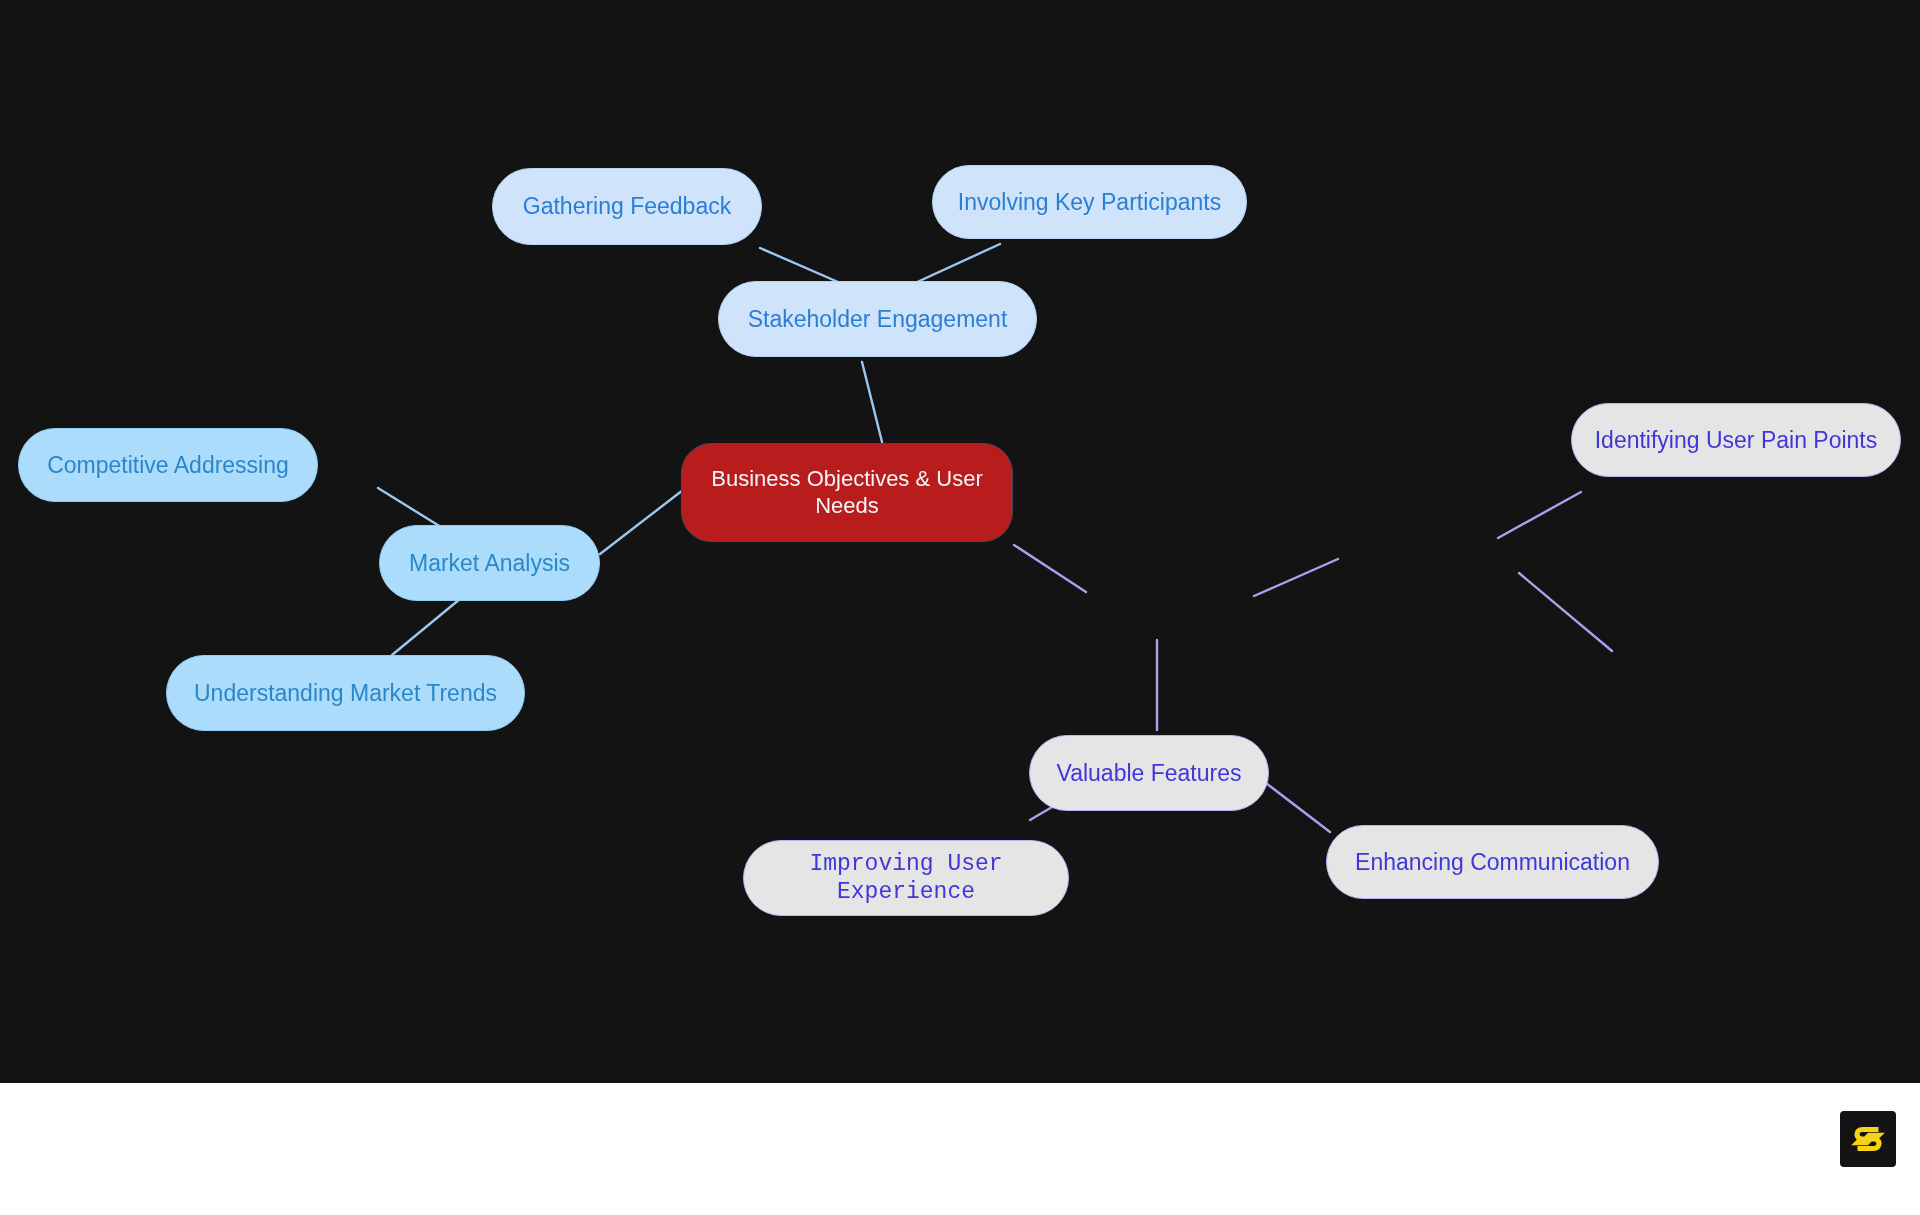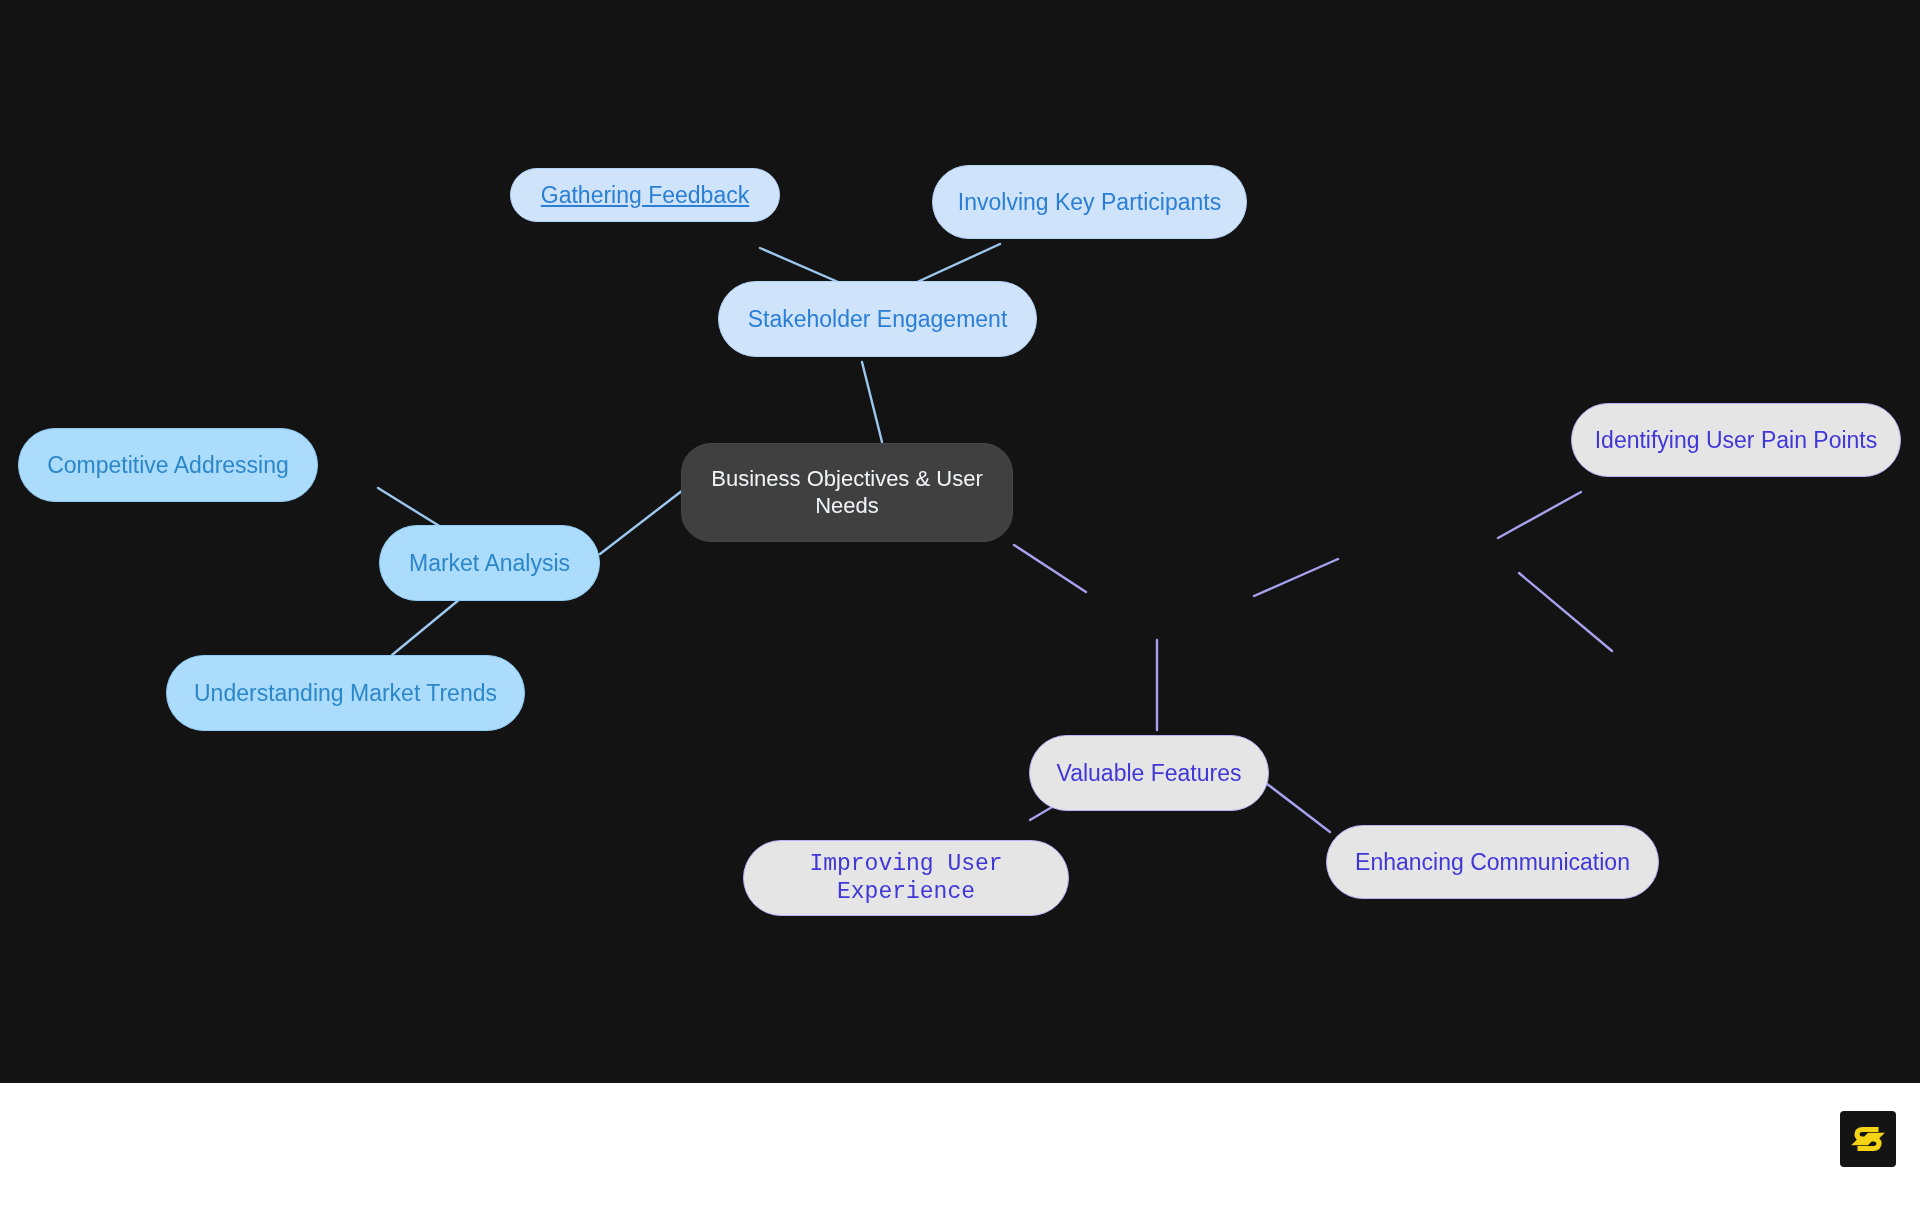--- a/index.html
+++ b/index.html
@@ -45,21 +45,21 @@
     border-radius: 999px;
     line-height: 1.22;
     white-space: pre-line;
     user-select: none;
   }
   .node.two-line {
     border-radius: 44px;
   }
   
   .node.root {
-    background: #404040;
+    background: #b91c1c;
     border: 1.5px solid #44484f;
     color: #f2f5f8;
     font-size: 22px;
     border-radius: 30px;
     padding: 2px 22px;
   }
   
   .node.blue-soft {
     background: #cfe3fb;
     border: 1.5px solid #b4d4f7;
@@ -130,21 +130,21 @@
     </svg>
 
     <div class="node root two-line" style="left:681px; top:443px; width:332px; height:99px;">
       <span>Business Objectives &amp; User Needs</span>
     </div>
 
     <div class="node blue-soft" style="left:718px; top:281px; width:319px; height:76px;">
       <span>Stakeholder Engagement</span>
     </div>
 
-    <div class="node blue-soft" style="left:510px; top:168px; width:270px; height:54px;text-decoration:underline;">
+    <div class="node blue-soft" style="left:492px; top:168px; width:270px; height:77px;">
       <span>Gathering Feedback</span>
     </div>
 
     <div class="node blue-strong" style="left:379px; top:525px; width:221px; height:76px;">
       <span>Market Analysis</span>
     </div>
 
     <div class="node blue-soft" style="left:932px; top:165px; width:315px; height:74px;">
       <span>Involving Key Participants</span>
     </div>

